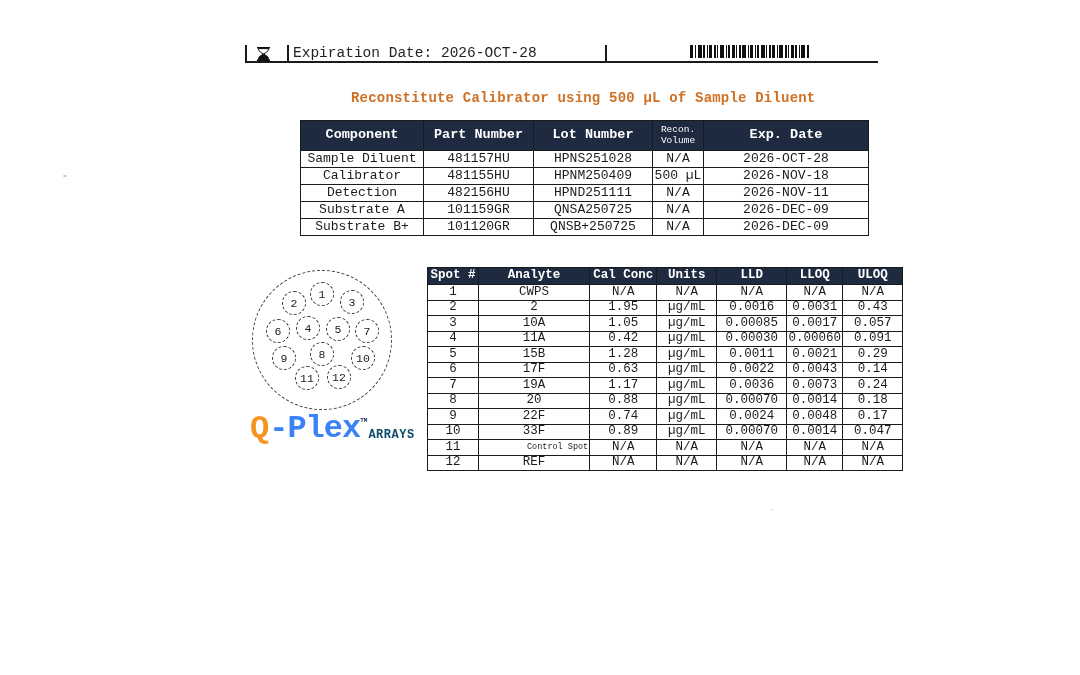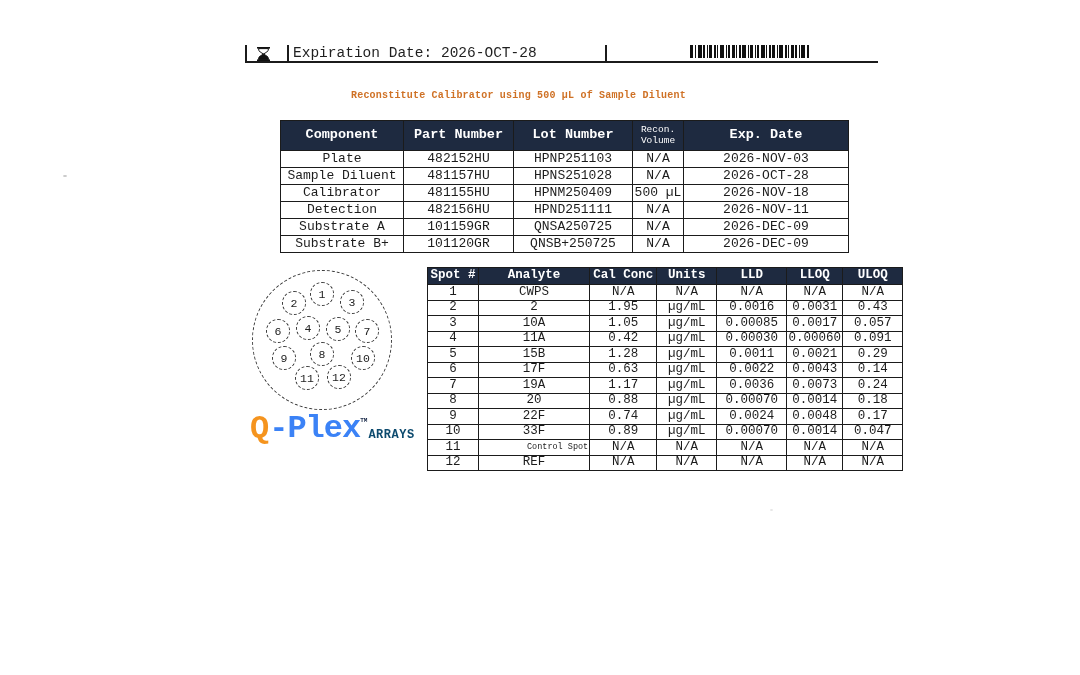--- a/index.html
+++ b/index.html
@@ -11,30 +11,30 @@
 
   
   .vline { position:absolute; width:2px; background:#1b1b1b; }
   .hline { position:absolute; height:2px; background:#1b1b1b; }
   .exp-text { position:absolute; left:293px; top:0px; height:16px; line-height:16px;
     font-size:14.5px; color:#1f1f1f; white-space:nowrap; }
   .barcode { position:absolute; left:690px; top:0px; height:13px; display:flex; align-items:stretch; }
   .barcode span { display:block; background:#111; }
 
   
-  .doc-title { position:absolute; left:351px; top:45px; font-size:10px; font-weight:bold;
+  .doc-title { position:absolute; left:351px; top:45px; font-size:14px; font-weight:bold;
     letter-spacing:.2px; white-space:nowrap; }
 
   
   table { border-collapse:collapse; table-layout:fixed; background:#fff; }
   th, td { border:1.5px solid #1b1b1b; text-align:center; padding:0 1px;
     overflow:hidden; white-space:nowrap; line-height:1.05; }
   th { background:#1e2a40; color:#fff; font-weight:bold; }
 
-  .t1 { position:absolute; left:280px; top:75px; }
+  .t1 { position:absolute; left:300px; top:75px; }
   .t1 th { height:29px; font-size:13.5px; }
   .t1 td { height:16px; font-size:13px; }
   .t2 { position:absolute; left:427px; top:222px; }
   .t2 th { height:16px; font-size:12.5px; }
   .t2 td { height:14.5px; font-size:12.5px; }
   .hdr-small { font-size:9.5px !important; white-space:pre-line; line-height:1.1; font-weight:normal; }
 
   
   .spot-ring { position:absolute; left:252px; top:225px; width:138px; height:138px;
     border:1.4px dashed #3c3c3c; border-radius:50%; }
@@ -123,27 +123,20 @@
       <tr>
           <th>Component</th>
           <th>Part Number</th>
           <th>Lot Number</th>
           <th class="hdr-small">Recon.
 Volume</th>
           <th>Exp. Date</th>
         </tr>
     </thead>
     <tbody>
-        <tr>
-          <td>Plate</td>
-          <td>482152HU</td>
-          <td>HPNP251103</td>
-          <td>N/A</td>
-          <td>2026-NOV-03</td>
-        </tr>
         <tr>
           <td>Sample Diluent</td>
           <td>481157HU</td>
           <td>HPNS251028</td>
           <td>N/A</td>
           <td>2026-OCT-28</td>
         </tr>
         <tr>
           <td>Calibrator</td>
           <td>481155HU</td>

